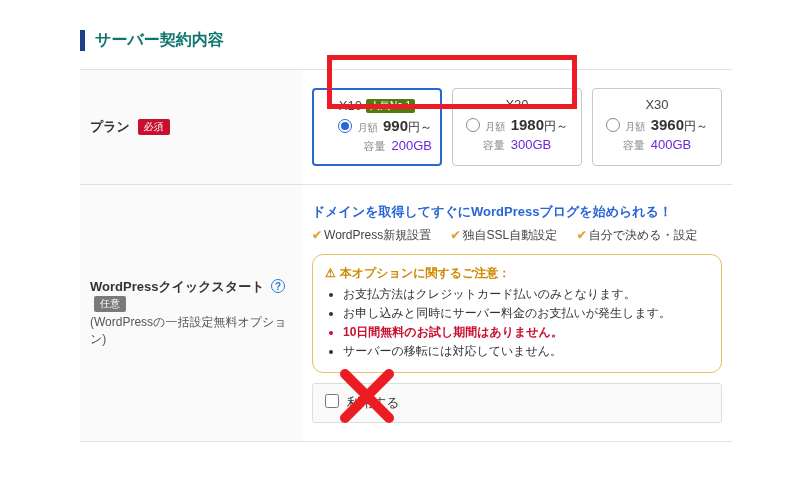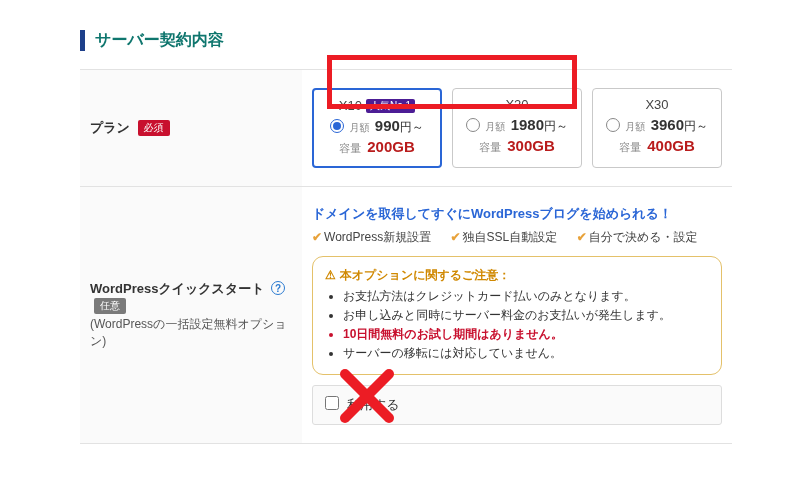--- a/index.html
+++ b/index.html
@@ -102,42 +102,42 @@
   .plan-options { display:flex; gap:10px; }
   .plan-card {
     border:1px solid #c9c9c9;
     border-radius:4px;
     width:130px;
     padding:8px 8px 10px 8px;
     text-align:center;
     cursor:pointer;
     position:relative;
   }
-  .plan-card.selected { border:2px solid #2a66d6; }
+  .plan-card.selected { border:2px solid #2a66d6;text-align:right; }
   .plan-name-row{
     display:flex;align-items:center;justify-content:center;gap:4px;
     font-size:13px;color:#444;margin-bottom:4px;
   }
   .badge-popular{
-    background:#4c1d95;color:#fff;font-size:10px;padding:0 4px;border-radius:2px;
+    background:#4d7c0f;color:#fff;font-size:10px;padding:0 4px;border-radius:2px;
   }
   .plan-radio{
     display:inline-block;width:14px;height:14px;border:1px solid #888;border-radius:50%;
     vertical-align:-2px;margin-right:2px;position:relative;
   }
   .plan-card.selected .plan-radio{border-color:#2a66d6;}
   .plan-card.selected .plan-radio::after{
     content:"";position:absolute;top:2px;left:2px;width:8px;height:8px;background:#2a66d6;border-radius:50%;
   }
   .plan-price-row{font-size:12px;color:#333;}
   .plan-price-row .label{color:#888;font-size:10px;margin-right:2px;}
   .plan-price-row .big{font-size:15px;font-weight:bold;}
   .plan-cap-row{font-size:11px;color:#666;margin-top:2px;}
   .plan-cap-row .label{color:#888;margin-right:3px;}
-  .plan-cap-row .big{font-size:15px;font-weight:bold;color:#b91c1c;}
+  .plan-cap-row .big{font-size:13px;font-weight:normal;color:#6d28d9;}
   
   .qs-headline{
     color:#2a66d6;font-size:13px;font-weight:bold;margin-bottom:6px;
   }
   .qs-features{font-size:12px;color:#444;margin-bottom:10px;}
   .qs-features .chk{color:#e8a23a;margin-right:2px;font-weight:bold;}
   .qs-features span{margin-right:8px;}
   .qs-notice{
     border:1px solid #e4c16a;background:#fff;border-radius:11px;
     padding:10px 12px;font-size:12px;

